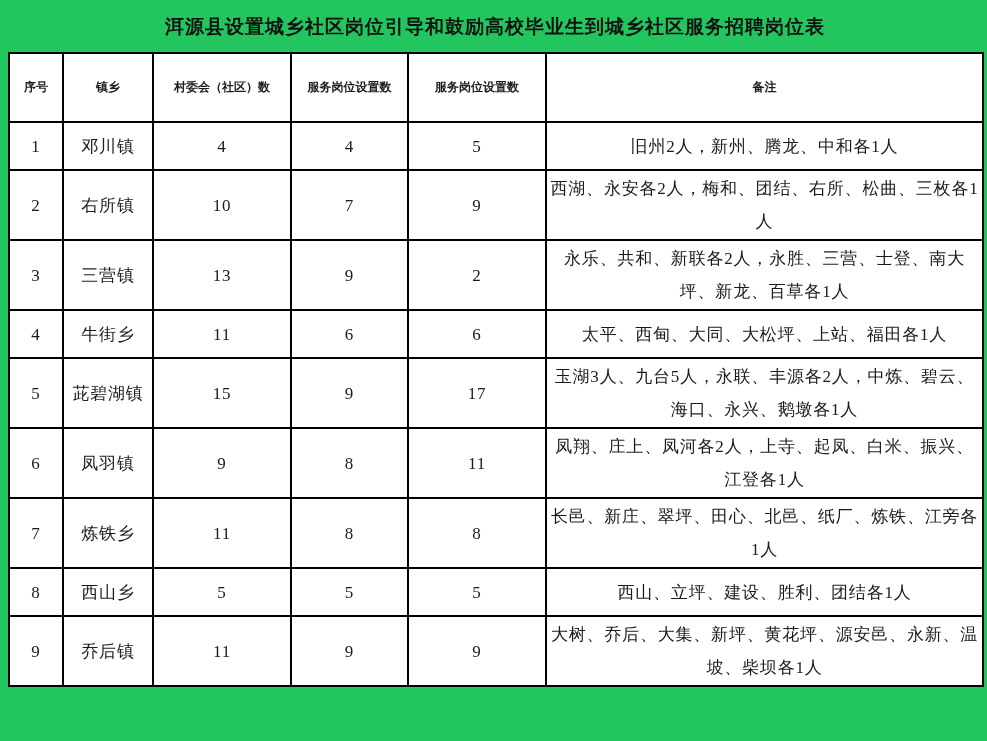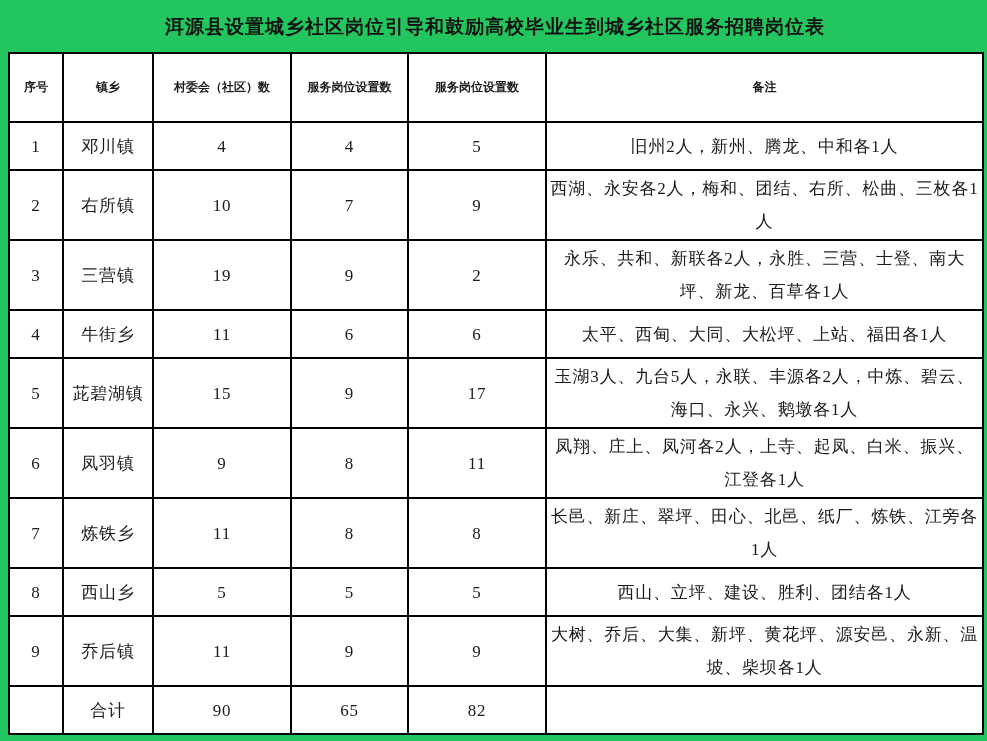--- a/index.html
+++ b/index.html
@@ -105,21 +105,21 @@
           <td>2</td>
           <td>右所镇</td>
           <td>10</td>
           <td>7</td>
           <td>9</td>
           <td>西湖、永安各2人，梅和、团结、右所、松曲、三枚各1人</td>
         </tr>
         <tr>
           <td>3</td>
           <td>三营镇</td>
-          <td>19</td>
+          <td>13</td>
           <td>9</td>
           <td>2</td>
           <td>永乐、共和、新联各2人，永胜、三营、士登、南大坪、新龙、百草各1人</td>
         </tr>
         <tr>
           <td>4</td>
           <td>牛街乡</td>
           <td>11</td>
           <td>6</td>
           <td>6</td>
@@ -158,23 +158,15 @@
           <td>西山、立坪、建设、胜利、团结各1人</td>
         </tr>
         <tr>
           <td>9</td>
           <td>乔后镇</td>
           <td>11</td>
           <td>9</td>
           <td>9</td>
           <td>大树、乔后、大集、新坪、黄花坪、源安邑、永新、温坡、柴坝各1人</td>
         </tr>
-        <tr>
-          <td></td>
-          <td>合计</td>
-          <td>90</td>
-          <td>65</td>
-          <td>82</td>
-          <td></td>
-        </tr>
       </tbody>
   </table>
 </div>
 
 </body></html>

